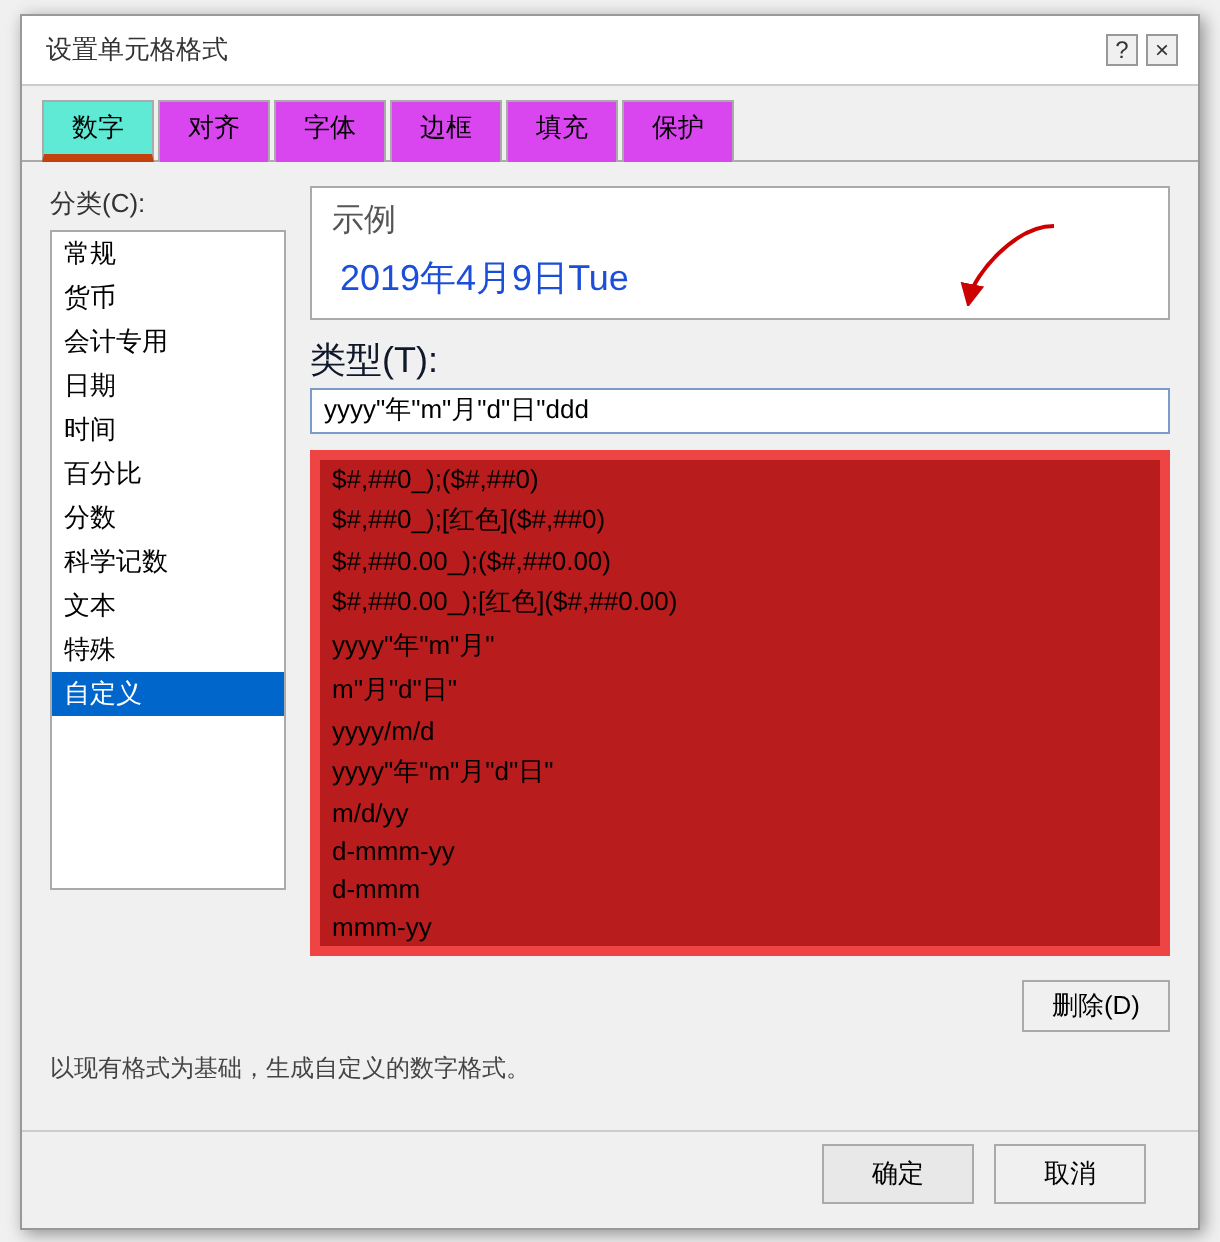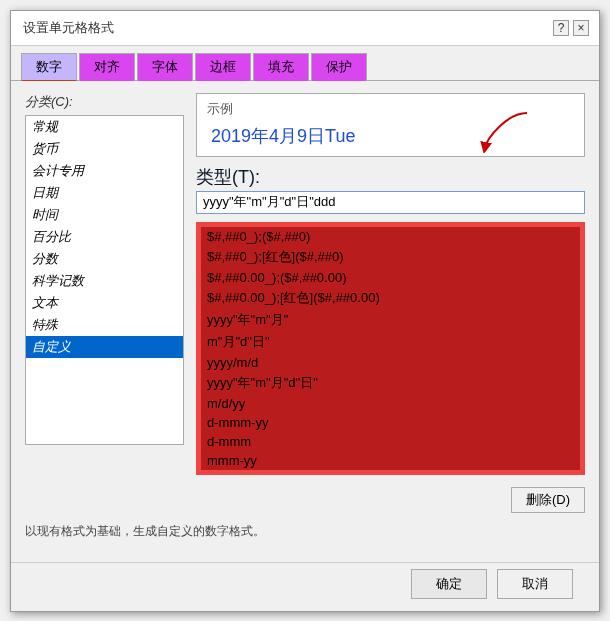--- a/index.html
+++ b/index.html
@@ -63,36 +63,35 @@
       border: 1px solid #aaa;
       border-bottom: none;
       background: #d946ef;
       cursor: pointer;
       margin-right: 2px;
       font-size: 13px;
       position: relative;
       bottom: -1px;
     }
     .tab.active {
-      background: #c4b5fd;
-      border-bottom: 1px solid #c2410c;
+      background: #5eead4;
+      border-bottom: 4px solid #c2410c;
       z-index: 1;
     }
     .dialog-body {
       padding: 12px 14px;
     }
     .main-content {
       display: flex;
       gap: 12px;
     }
     
     .left-panel {
-      width: 159px;
+      width: 118px;
       flex-shrink: 0;
-      font-style: italic;
     }
     .section-label {
       font-size: 13px;
       margin-bottom: 4px;
       color: #333;
     }
     .list-box {
       border: 1px solid #aaa;
       background: #fff;
       height: 330px;
@@ -115,21 +114,21 @@
       flex-direction: column;
       gap: 8px;
     }
     .example-box {
       border: 1px solid #aaa;
       background: #fff;
       padding: 6px 10px;
       position: relative;
     }
     .example-label {
-      font-size: 13px;
+      font-size: 16px;
       color: #555;
       margin-bottom: 4px;
     }
     .example-value {
       font-size: 18px;
       padding: 2px 4px;
       color: #1d4ed8;
     }
     .type-label {
       font-size: 18px;

